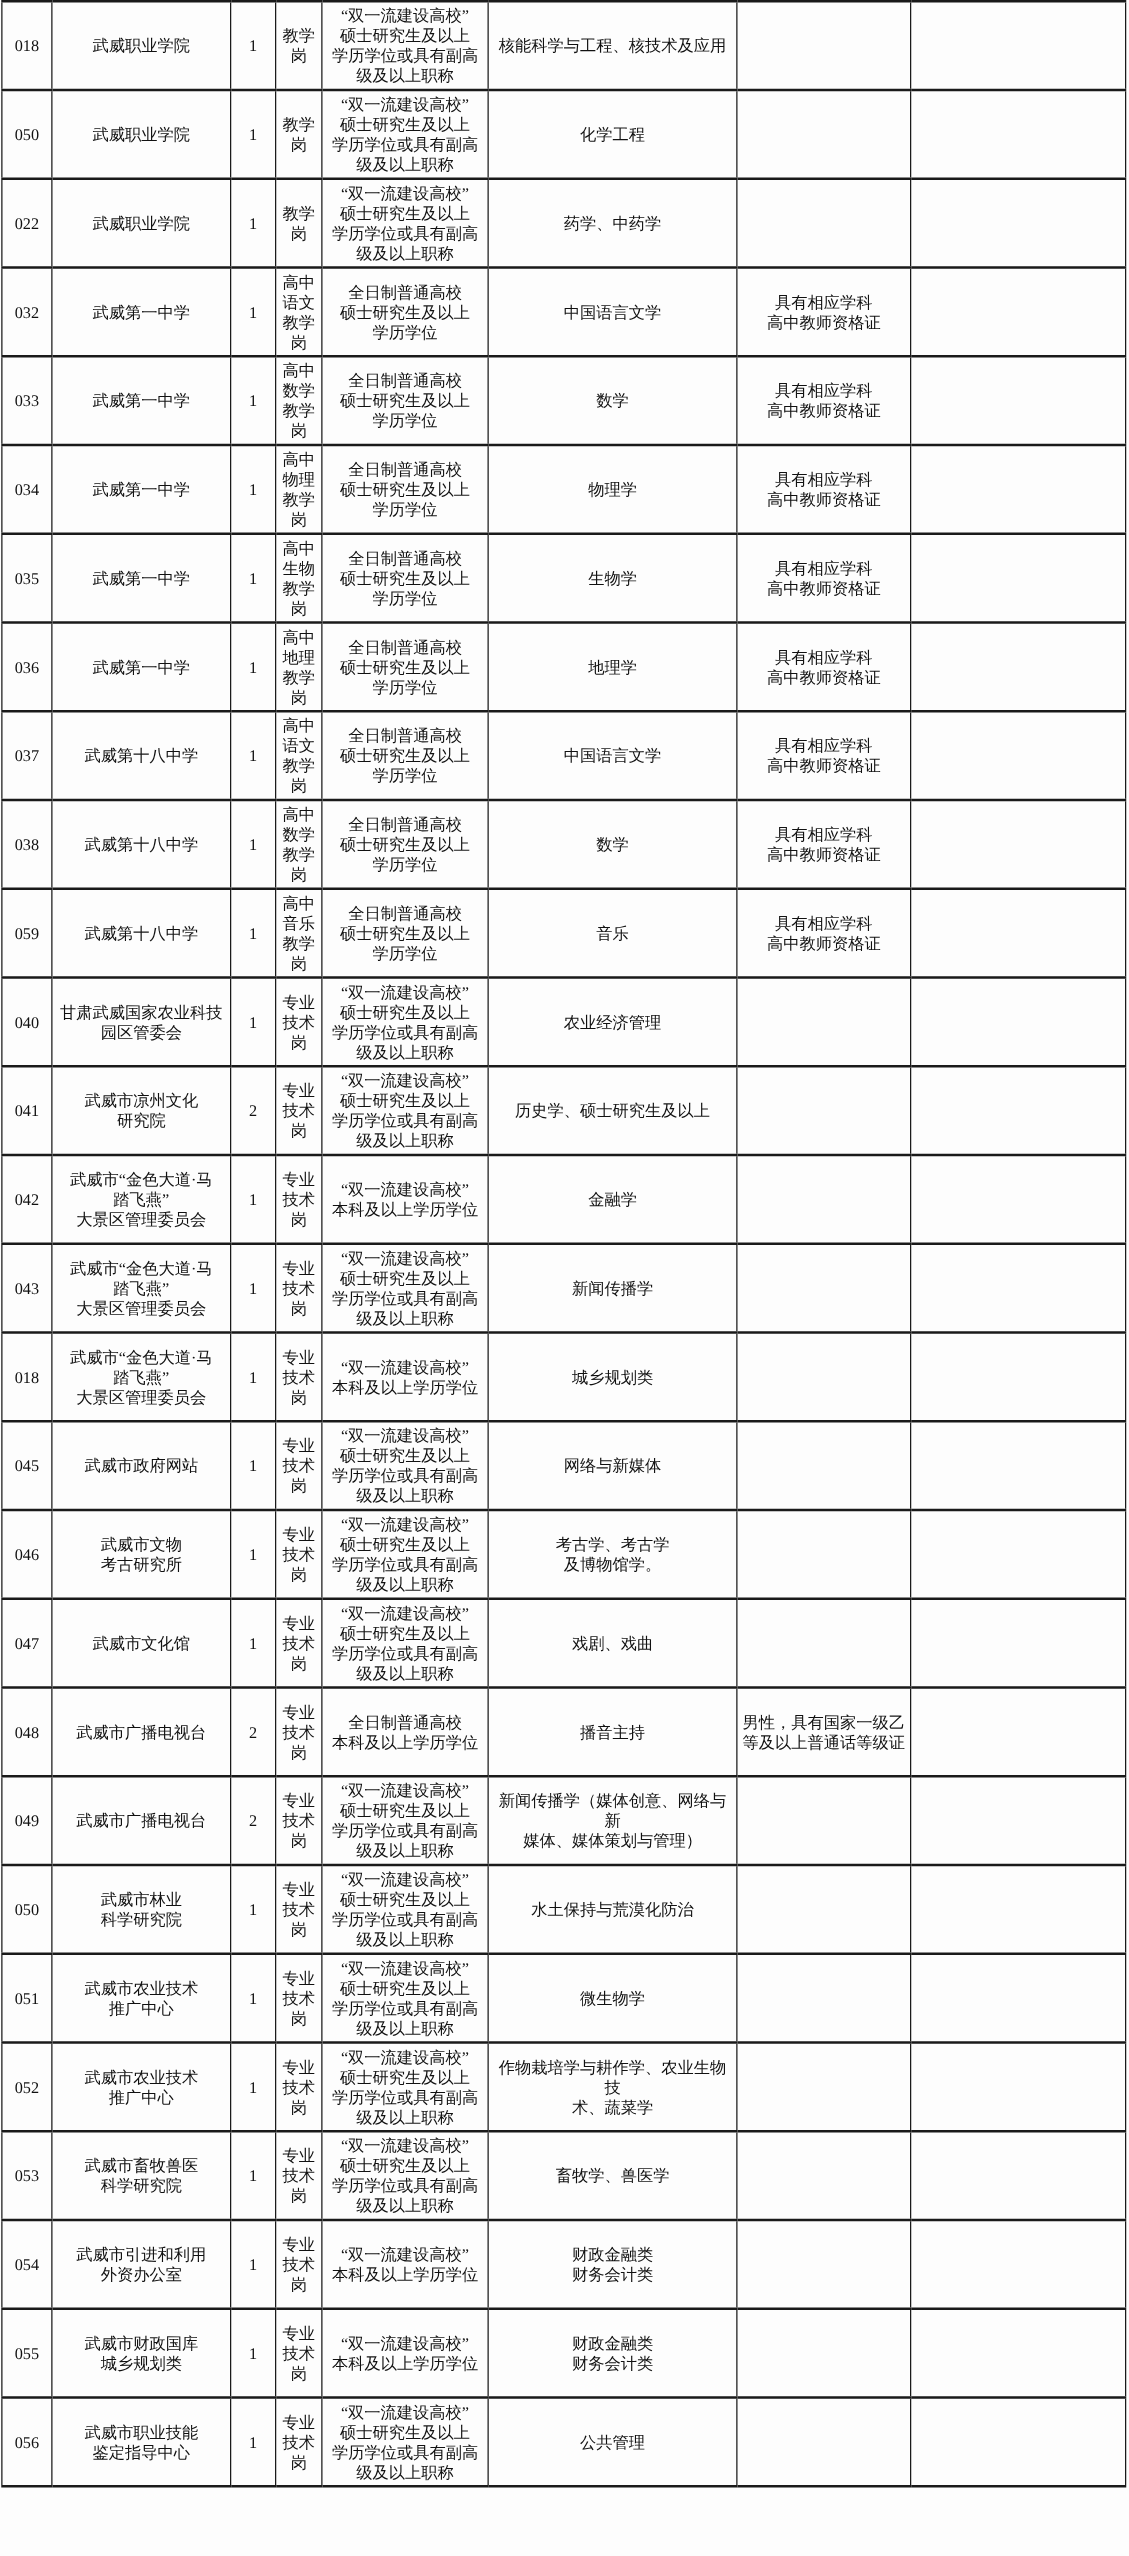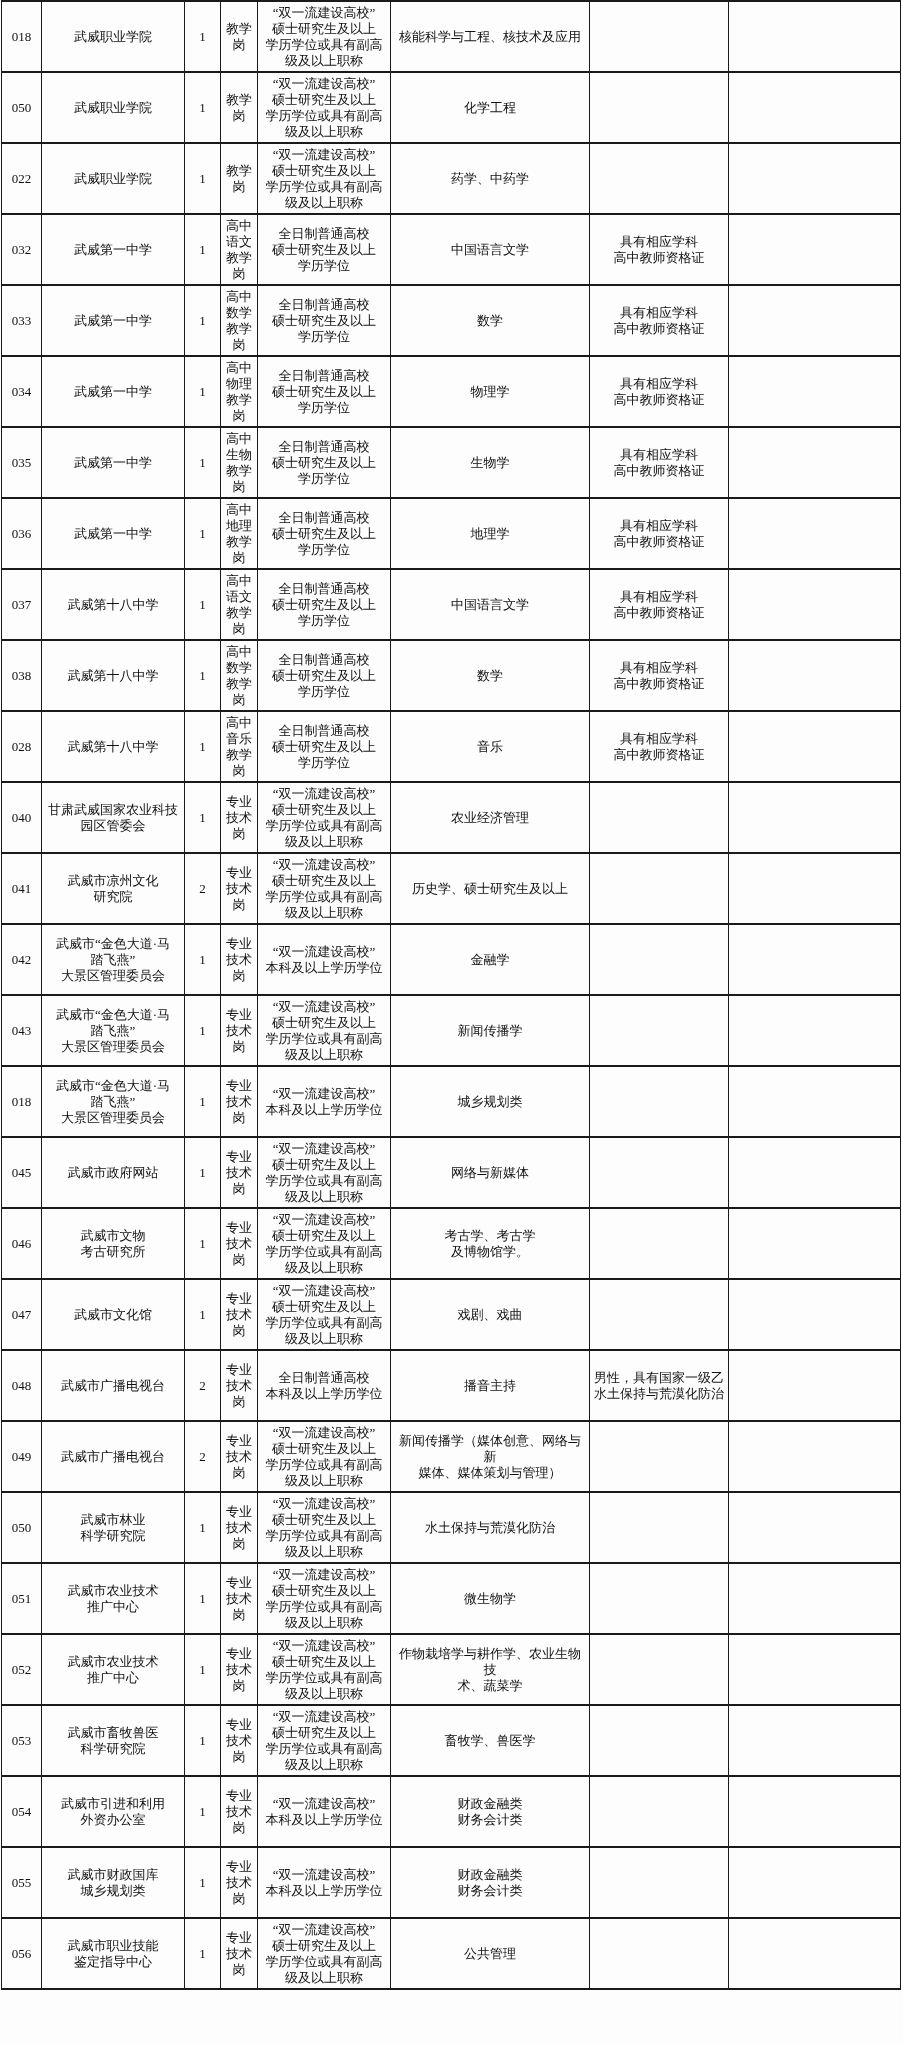--- a/index.html
+++ b/index.html
@@ -203,21 +203,21 @@
 岗</td>
     <td>全日制普通高校
 硕士研究生及以上
 学历学位</td>
     <td>数学</td>
     <td>具有相应学科
 高中教师资格证</td>
     <td></td>
   </tr>
         <tr>
-    <td>028</td>
+    <td>059</td>
     <td>武威第十八中学</td>
     <td>1</td>
     <td>高中
 音乐
 教学
 岗</td>
     <td>全日制普通高校
 硕士研究生及以上
 学历学位</td>
     <td>音乐</td>
@@ -355,21 +355,21 @@
     <td>048</td>
     <td>武威市广播电视台</td>
     <td>2</td>
     <td>专业
 技术
 岗</td>
     <td>全日制普通高校
 本科及以上学历学位</td>
     <td>播音主持</td>
     <td>男性，具有国家一级乙
-水土保持与荒漠化防治</td>
+等及以上普通话等级证</td>
     <td></td>
   </tr>
         <tr>
     <td>049</td>
     <td>武威市广播电视台</td>
     <td>2</td>
     <td>专业
 技术
 岗</td>
     <td>“双一流建设高校”

